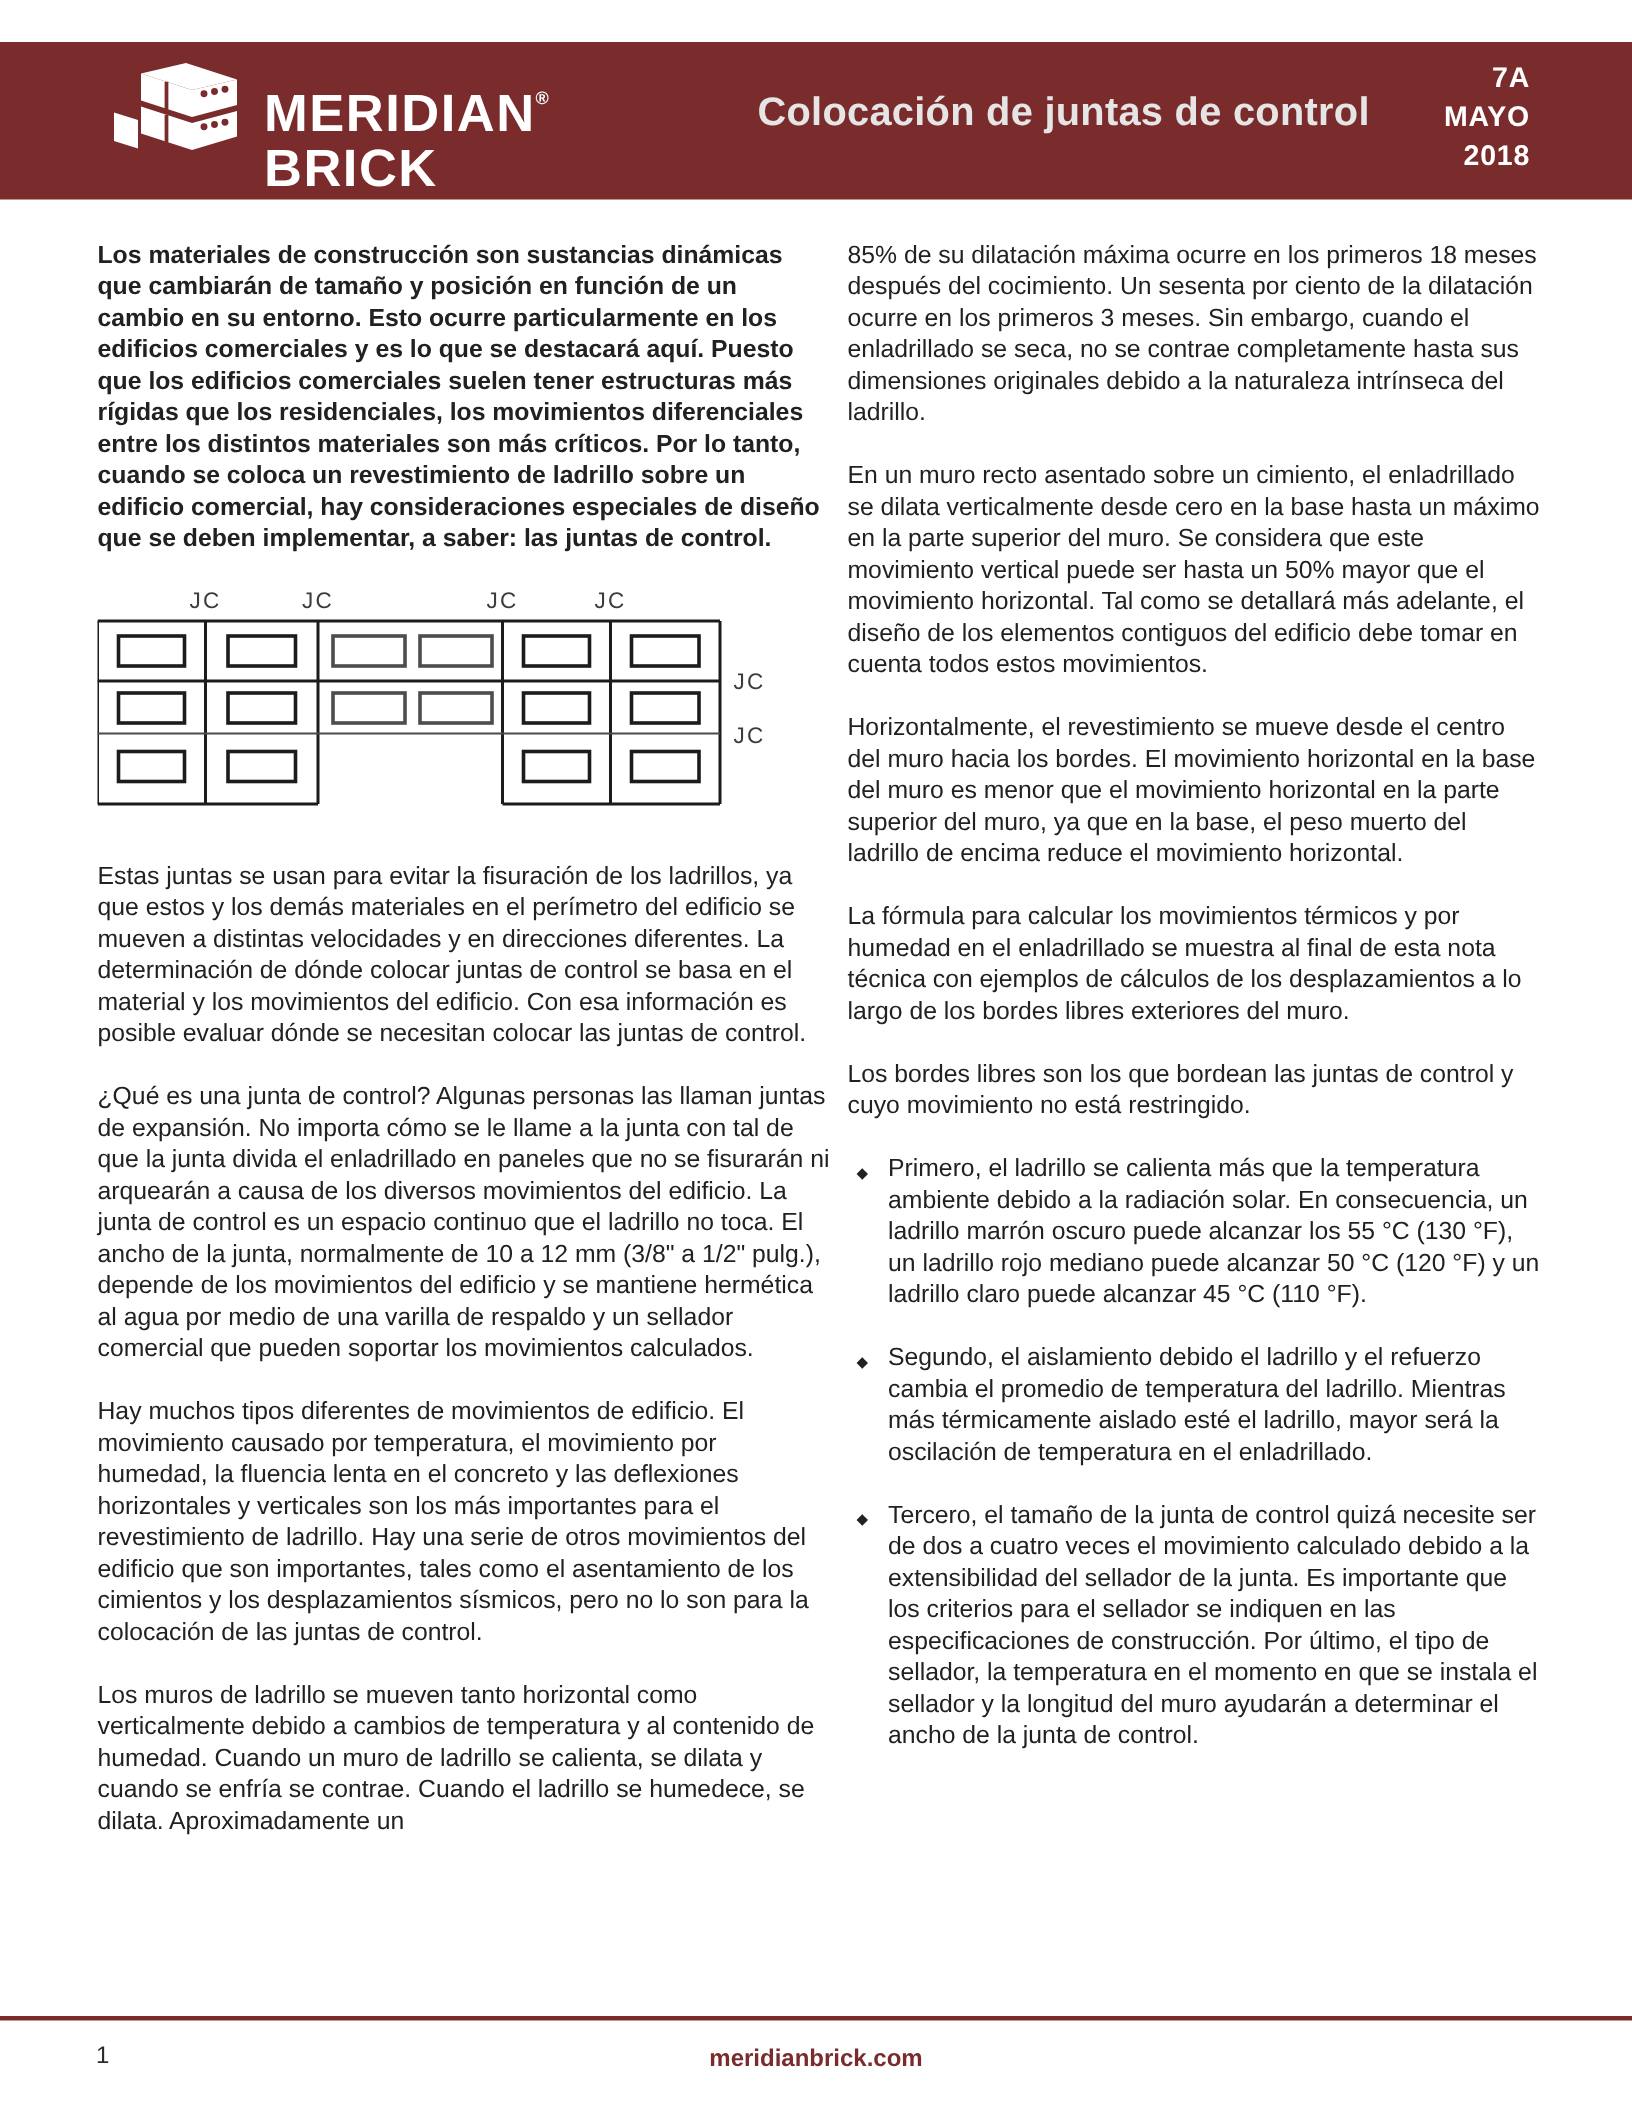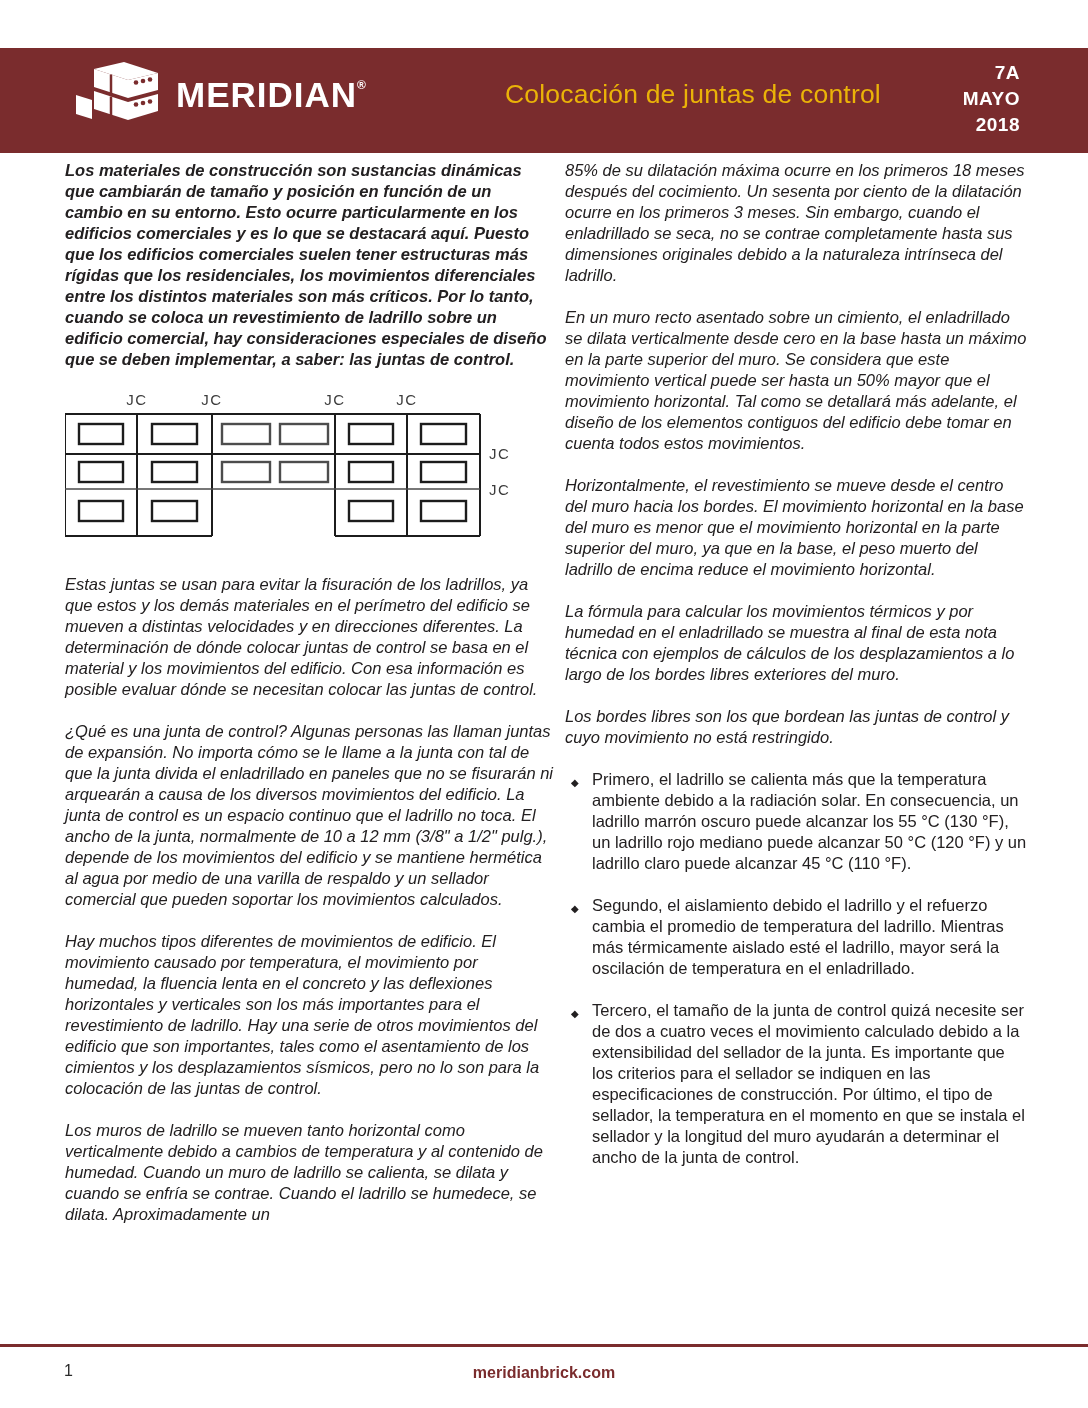--- a/index.html
+++ b/index.html
@@ -6,43 +6,42 @@
   .page {
     position:relative; width:1088px; height:1408px; margin:0 auto;
     background:#ffffff; overflow:hidden;
     font-family:"Liberation Sans", sans-serif;
     color:#232021;
   }
   
   .topbar {
     position:absolute; top:28px; left:0; width:1088px; height:105px;
     background:var(--maroon,#7a2c2d);
-    margin-top:20px;
   }
   .logo { position:absolute; left:70px; top:11px; display:flex; align-items:flex-start; }
   .logo svg { display:block; }
   .brand-text {
     margin-left:14px; margin-top:8px;
     color:#fff; font-weight:bold; font-size:35px; line-height:37px; letter-spacing:1px;
   }
   .brand-text .reg { font-size:12px; vertical-align:18px; letter-spacing:0; }
   .doc-title {
     position:absolute; left:505px; top:31px; margin:0;
-    color:#eab308; font-size:26.5px; font-weight:normal; letter-spacing:0.2px;
+    color:#e5e5e5; font-size:26.5px; font-weight:bold; letter-spacing:0.2px;
     white-space:nowrap;
   }
   .doc-meta {
     position:absolute; right:68px; top:12px; text-align:right;
     color:#fff; font-weight:bold; font-size:19px; line-height:26px; letter-spacing:0.5px;
   }
   
   .col { position:absolute; top:160px; font-size:16.5px; line-height:21px; }
   .col-left  { left:65px;  width:488px; }
   .col-right { left:565px; width:462px; }
-  .col p { margin:0 0 21px 0;font-style:italic; }
+  .col p { margin:0 0 21px 0; }
   .bold-intro, .subhead, .bold-par { font-weight:bold; }
   .subhead { font-size:16.5px; margin:0 0 21px 0; }
   
   .diagram { margin:3px 0 31px 0; }
   .diagram svg { display:block; }
   .diagram text {
     font-family:"Liberation Sans", sans-serif; font-size:15px; fill:#3c3c3c; letter-spacing:1.5px;
   }
   
   ul.factors { list-style:none; margin:0; padding:0; }
@@ -82,20 +81,21 @@
           <circle cx="66" cy="23.5" r="2.3"></circle>
             <circle cx="73" cy="22" r="2.3"></circle>
             <circle cx="80" cy="20.5" r="2.3"></circle>
           <circle cx="66" cy="45.5" r="2.3"></circle>
             <circle cx="73" cy="44" r="2.3"></circle>
             <circle cx="80" cy="42.5" r="2.3"></circle>
         </g>
       </svg>
       <div class="brand-text">
         <div><span>MERIDIAN</span><span class="reg">®</span></div>
+        <div>BRICK</div>
       </div>
     </div>
     <h1 class="doc-title">Colocación de juntas de control</h1>
     <div class="doc-meta">
       <div>7A</div>
       <div>MAYO</div>
       <div>2018</div>
     </div>
   </header>
 

